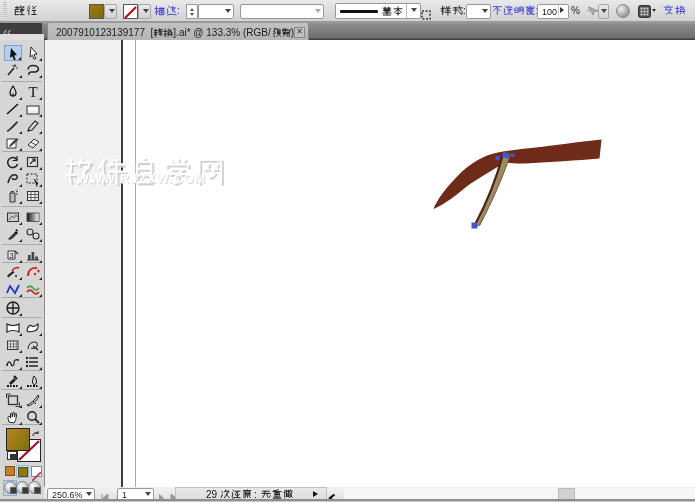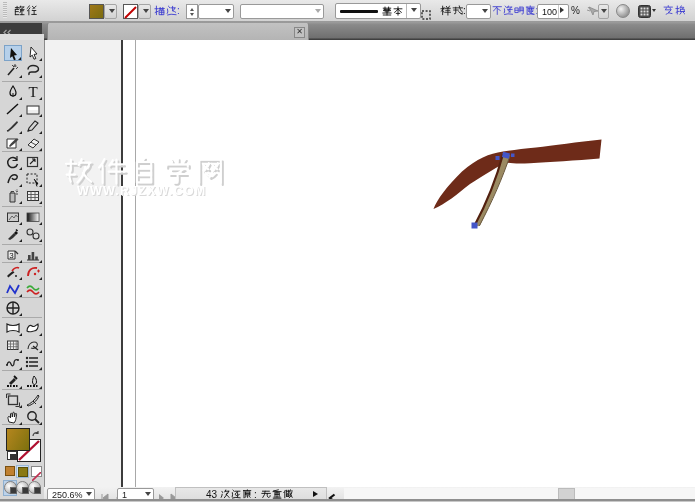--- a/index.html
+++ b/index.html
@@ -105,20 +105,29 @@
       </svg><span style="display:inline-block;width:1px"></span><svg width="10.5" height="10.5" viewBox="0 0 100 100" style="vertical-align:top;">
         <path d="M22,10 V86 M8,34 H38 M10,70 Q20,62 36,60 M60,8 Q56,18 48,24 M52,22 H84 Q80,36 68,40 M52,40 H88 V62 M52,40 V62 M46,62 H94 M62,62 Q60,78 48,88 M76,62 Q80,78 92,86" fill="none" stroke="#3a3ad0" stroke-width="8" stroke-linecap="round"></path>
       </svg></div>
 </div>
 <div class="abs" style="left:0;top:22px;width:695px;height:18px;background:linear-gradient(#9d9d9d 0%,#8a8a8a 15%,#6f6f6f 88%,#454545 94%,#3a3a3a 100%);">
 <div class="abs" style="left:0;top:1px;width:42px;height:11px;background:#3d3d3d;"><svg width="12" height="8" style="margin:2px 0 0 2px;">
         <path d="M4.5,1 L2,3.5 L4.5,6 M8.5,1 L6,3.5 L8.5,6" stroke="#a5a5a5" stroke-width="1.2" fill="none"></path>
       </svg></div>
 <div class="abs" style="left:0;top:12px;width:44px;height:6px;background:#dedede;"></div>
 <div class="abs" style="left:47px;top:1px;width:260px;height:17px;background:linear-gradient(#c2c2c2,#b4b4b4);border-radius:2px 2px 0 0;border-left:1px solid #888;border-right:1px solid #888;">
+      <span style="position:absolute;left:8px;top:4px;font-size:10px;color:#1c1c1c;white-space:nowrap;">2007910123139177&nbsp; [<svg width="10" height="10" viewBox="0 0 100 100" style="vertical-align:top;margin-top:1px;">
+          <path d="M26,12 V50 M10,26 H44 M12,46 H42 M26,50 Q18,68 28,88 M12,66 H40 M58,16 H92 M66,8 V32 M54,32 H94 M74,32 Q74,56 72,64 M56,50 H90 Q88,74 80,74 M66,62 Q72,70 74,78" fill="none" stroke="#1c1c1c" stroke-width="9" stroke-linecap="round"></path>
+        </svg><svg width="10" height="10" viewBox="0 0 100 100" style="vertical-align:top;margin-top:1px;">
+          <path d="M22,10 V86 M8,34 H38 M10,70 Q20,62 36,60 M60,8 Q56,18 48,24 M52,22 H84 Q80,36 68,40 M52,40 H88 V62 M52,40 V62 M46,62 H94 M62,62 Q60,78 48,88 M76,62 Q80,78 92,86" fill="none" stroke="#1c1c1c" stroke-width="9" stroke-linecap="round"></path>
+        </svg>].ai* @ 133.3% (RGB/<svg width="10" height="10" viewBox="0 0 100 100" style="vertical-align:top;margin-top:1px;">
+          <path d="M30,8 H62 M44,8 Q40,24 28,34 M30,30 Q40,40 42,50 M22,56 Q30,52 38,50 M30,72 Q34,80 34,88 M62,20 H94 M78,10 Q76,16 72,20 M66,32 H90 M66,44 H90 M66,56 H90 M66,32 V56 M90,32 V56 M74,64 Q70,78 58,86 M82,64 Q88,76 96,84" fill="none" stroke="#1c1c1c" stroke-width="9" stroke-linecap="round"></path>
+        </svg><svg width="10" height="10" viewBox="0 0 100 100" style="vertical-align:top;margin-top:1px;">
+          <path d="M20,12 H44 M20,12 V34 M44,12 V34 M20,24 H44 M56,8 Q62,14 64,20 M52,22 H92 M88,22 V38 M24,44 H80 M24,44 V62 M80,44 V62 M24,54 H80 M38,62 Q36,74 26,82 M62,62 V76 Q62,86 76,84 Q88,82 88,72" fill="none" stroke="#1c1c1c" stroke-width="9" stroke-linecap="round"></path>
+        </svg>)</span>
       <span style="position:absolute;right:3px;top:4px;width:9px;height:9px;border:1px solid #888;background:#c2c2c2;font-size:8px;line-height:8px;text-align:center;color:#333;">✕</span>
     </div>
 </div>
 <div class="abs" style="left:44px;top:40px;width:651px;height:447px;background:#f2f2f2;overflow:hidden;">
 <div class="abs" style="left:77px;top:0;width:574px;height:447px;background:#fff;"></div>
 <div class="abs" style="left:77px;top:0;width:2px;height:447px;background:#3c3c3c;"></div>
 <div class="abs" style="left:91px;top:0;width:1px;height:447px;background:#a8a8a8;"></div>
 <div class="abs" style="left:19px;top:116px;">
 <div style="position:relative;">
 <span style="position:absolute;left:2px;top:2px;"><svg width="30" height="30" viewBox="0 0 100 100" style="vertical-align:top;">
@@ -145,21 +154,21 @@
 <span style="position:absolute;left:66px;top:0;"><svg width="30" height="30" viewBox="0 0 100 100" style="vertical-align:top;">
             <path d="M50,6 Q46,14 40,18 M26,20 H74 M26,20 V88 M74,20 V88 M26,42 H74 M26,64 H74 M26,88 H74" fill="none" stroke="#ffffff" stroke-width="7" stroke-linecap="round"></path>
           </svg></span>
 <span style="position:absolute;left:99px;top:0;"><svg width="30" height="30" viewBox="0 0 100 100" style="vertical-align:top;">
             <path d="M28,10 L34,20 M52,8 V20 M76,10 L70,20 M14,28 H86 M14,28 V36 M86,28 V36 M30,44 H72 M70,44 Q62,54 50,58 M24,60 H80 M52,58 V82 Q52,92 38,88" fill="none" stroke="#ffffff" stroke-width="7" stroke-linecap="round"></path>
           </svg></span>
 <span style="position:absolute;left:132px;top:0;"><svg width="30" height="30" viewBox="0 0 100 100" style="vertical-align:top;">
             <path d="M14,12 V90 M14,12 H86 M86,12 V90 M26,26 Q32,38 44,44 M46,24 Q40,40 28,48 M56,26 Q62,38 74,44 M76,24 Q70,40 58,48 M36,56 Q42,64 50,68 M66,56 Q58,66 48,70" fill="none" stroke="#ffffff" stroke-width="7" stroke-linecap="round"></path>
           </svg></span>
 </div>
-<div style="position:absolute;left:14px;top:28px;font-size:12.5px;letter-spacing:1.2px;color:#fff;text-shadow:1px 1px 0 #d9d9d9;font-weight:bold;">WWW.RJZXW.COM</div>
+<div style="position:absolute;left:14px;top:16px;font-size:12.5px;letter-spacing:1.2px;color:#fff;text-shadow:1px 1px 0 #d9d9d9;font-weight:bold;">WWW.RJZXW.COM</div>
 </div>
 <svg class="abs" style="left:0;top:0;" width="651" height="447" viewBox="44 40 651 447">
 <path d="M433.5,209 C437,199.5 447,186 462,171.5 C477,158.5 489,153.5 503,151.5 C513,150 523,148.8 536,147.5 C553,145.5 578,142 601.5,139.5 L599.5,158.5 C576,160.5 550,162.2 530,163.2 C518,163.7 510,163.4 505.5,162.2 C500,165.5 485,174 470,184 C458,193.5 445,204.5 433.5,209 Z" fill="#6e2b19"></path>
 <path d="M502.5,153.5 C496.5,177 487.5,200 473.5,226.5 L479.8,226 C492,201 502.5,178 510.2,155.5 Z" fill="#9b8a62"></path>
 <path d="M503,154 C496.8,177.5 488,200.5 474.2,226.3" fill="none" stroke="#52200f" stroke-width="2.2"></path>
 <path d="M510,155.6 C502.5,178 492.5,201 479.4,225.8" fill="none" stroke="#6b5a40" stroke-width="1"></path>
 <g fill="#4456c8">
 <rect x="502.5" y="152.5" width="7" height="5.5" transform="rotate(14 506 155)"></rect>
 <rect x="495.5" y="156" width="4" height="4"></rect>
 <rect x="511" y="153.5" width="3.5" height="3.5"></rect>
@@ -385,21 +394,21 @@
       <span style="position:absolute;left:4px;top:1px;">1</span>
       <div class="varr"></div>
     </div>
 <div class="abs" style="left:113px;top:2px;width:10px;height:10px;"><svg width="10" height="10">
         <path d="M2,1 L7,5 L2,9 Z" fill="#999"></path>
       </svg></div>
 <div class="abs" style="left:125px;top:2px;width:10px;height:10px;"><svg width="10" height="10">
         <path d="M2,1 L7,5 L2,9 Z M8,1 v8" stroke="#999" fill="#999" stroke-width="1"></path>
       </svg></div>
 <div class="abs" style="left:131px;top:0px;width:150px;height:13px;background:linear-gradient(#e8e8e8,#dcdcdc);border:1px solid #c0c0c0;">
-<span style="position:absolute;left:30px;top:1px;font-size:10px;color:#111;">43 </span>
+<span style="position:absolute;left:30px;top:1px;font-size:10px;color:#111;">29 </span>
 <span style="position:absolute;left:44px;top:1px;"><svg width="10" height="10" viewBox="0 0 100 100" style="vertical-align:top;">
           <path d="M18,22 Q24,28 26,34 M22,52 Q20,72 12,84 M58,10 Q56,22 48,30 M50,22 H90 M86,22 Q84,44 66,56 M70,40 Q64,68 44,88 M62,54 Q74,72 92,84" fill="none" stroke="#111" stroke-width="9" stroke-linecap="round"></path>
         </svg><span style="display:inline-block;width:1px"></span><svg width="10" height="10" viewBox="0 0 100 100" style="vertical-align:top;">
           <path d="M20,10 Q28,16 32,24 M14,36 Q20,58 12,78 M42,22 H90 M64,26 Q58,40 42,50 M66,36 V80 M44,56 Q52,60 56,66 M84,52 Q78,60 72,64 M14,90 Q44,78 92,88" fill="none" stroke="#111" stroke-width="9" stroke-linecap="round"></path>
         </svg><span style="display:inline-block;width:1px"></span><svg width="10" height="10" viewBox="0 0 100 100" style="vertical-align:top;">
           <path d="M14,16 H88 M20,16 V88 M54,8 V16 M36,30 H78 M36,30 V62 M78,30 V62 M36,44 H78 M36,58 H78 M56,66 V84 M40,72 Q36,80 30,86 M70,70 Q76,78 82,84" fill="none" stroke="#111" stroke-width="9" stroke-linecap="round"></path>
         </svg></span>
 <span style="position:absolute;left:78px;top:1px;font-size:10px;color:#111;">: </span>
 <span style="position:absolute;left:85px;top:1px;"><svg width="10" height="10" viewBox="0 0 100 100" style="vertical-align:top;">
           <path d="M14,22 H84 M8,44 H94 M42,22 Q40,60 18,86 M62,44 Q60,70 66,78 Q72,88 84,82 Q92,76 92,66" fill="none" stroke="#111" stroke-width="9" stroke-linecap="round"></path>

